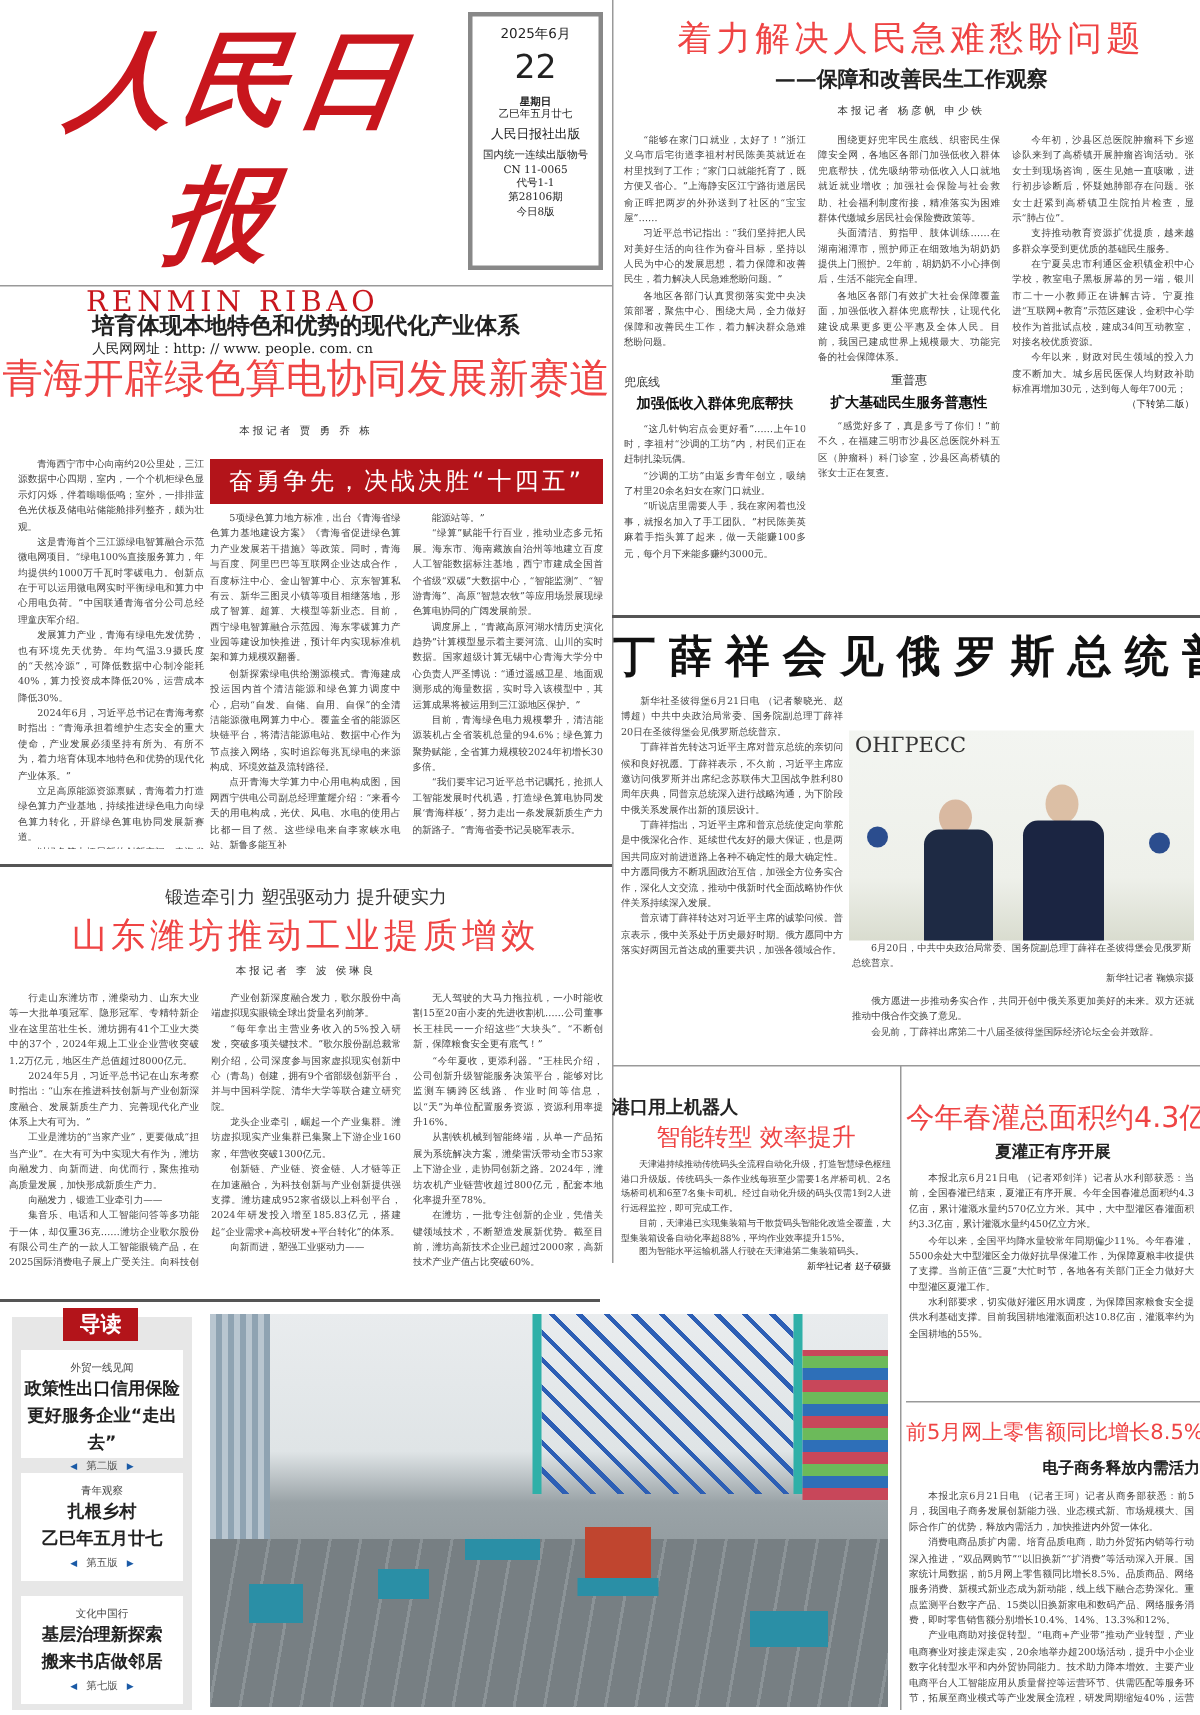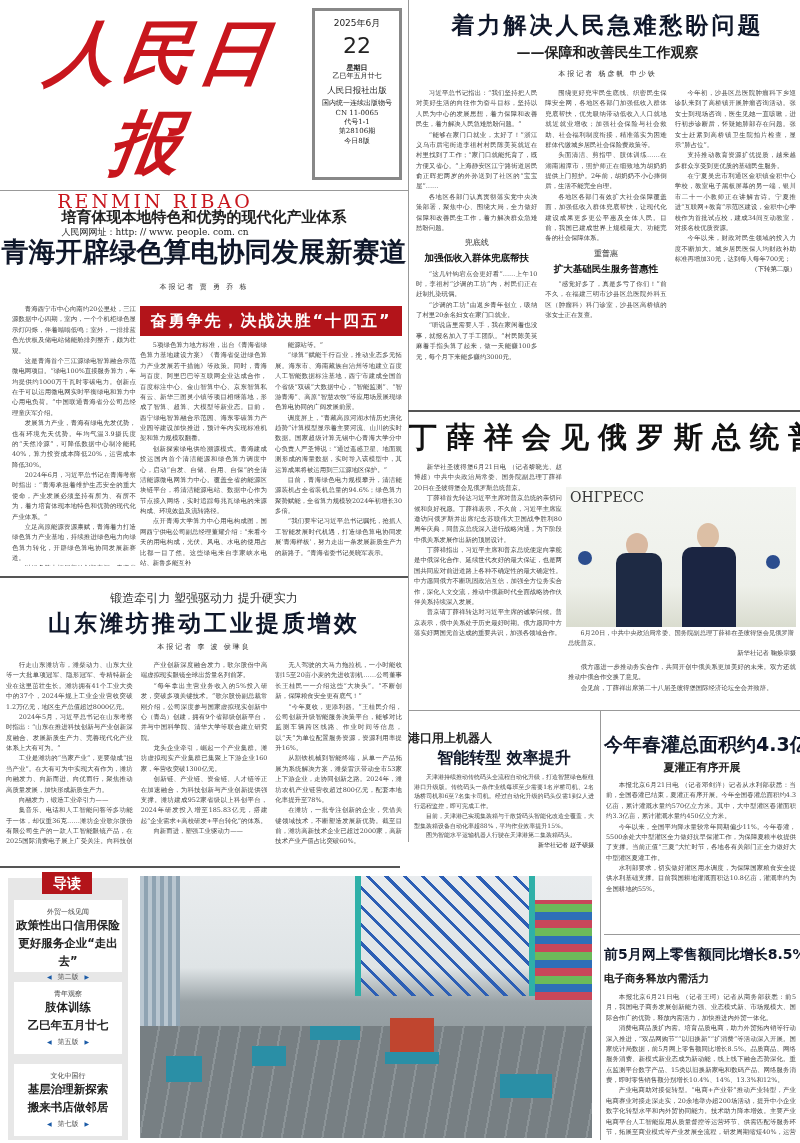--- a/index.html
+++ b/index.html
@@ -8,27 +8,27 @@
 .mast{left:10px;top:8px;width:290px;height:140px}
 .mast-logo{font-family:"DejaVu Serif",serif;font-size:70px;font-weight:bold;color:#c8161d;font-style:italic;letter-spacing:6px;line-height:90px;text-align:center;transform:skewX(-8deg)}
 .mast-en{font-size:19px;color:#c8161d;text-align:center;letter-spacing:3px;margin-top:2px}
 .mast-url{font-size:9px;text-align:center;margin-top:14px}
 .datebox{left:312px;top:8px;width:90px;height:172px;border:3px solid #888;text-align:center;padding-top:6px;font-size:7px;line-height:1.35}
 .datebox .ym{font-size:9px;font-family:"DejaVu Sans",sans-serif}
 .datebox .day{font-size:22px;font-family:"DejaVu Sans",sans-serif;margin:2px 0}
 .datebox .pub{font-size:8.5px;margin:3px 0}
 .rule-v{background:#999;width:1px}
 .rule-h{background:#555;height:2px}
-.h-big{font-family:"DejaVu Sans",sans-serif;font-weight:bold;color:#0f172a;white-space:nowrap}
+.h-big{font-family:"DejaVu Sans",sans-serif;font-weight:normal;color:#ef4444;white-space:nowrap}
 .h-sub{font-family:"DejaVu Serif",serif;color:#222;white-space:nowrap}
 .byline{font-size:7px;color:#333;white-space:nowrap;letter-spacing:2px}
 .cols{display:flex;gap:8px}
 .col{flex:1;font-size:6.4px;line-height:1.62;color:#444;text-align:justify;overflow:hidden}
 .col p{text-indent:2em}
-.redbar{background:#b3141a;color:#fff;font-family:"DejaVu Sans",sans-serif;font-weight:bold;font-size:16px;text-align:center;letter-spacing:2px}
+.redbar{background:#b3141a;color:#fff;font-family:"DejaVu Sans",sans-serif;font-weight:normal;font-size:16px;text-align:center;letter-spacing:2px}
 .photo{overflow:hidden}
 .guide{left:8px;top:878px;width:120px;height:262px;background:#e7e7e7}
 .guide-tag{position:absolute;left:34px;top:-6px;width:50px;height:22px;background:#b3141a;color:#fff;font-family:"DejaVu Sans",sans-serif;font-weight:bold;font-size:14px;text-align:center;line-height:22px}
 .gcard{position:absolute;left:6px;width:108px;background:#fff;text-align:center}
 .gcard .kick{font-size:7px;color:#444;margin-top:7px}
 .gcard .t{font-family:"DejaVu Sans",sans-serif;font-size:11.5px;font-weight:bold;color:#222;line-height:1.55}
 .gcard .pg{font-size:7px;color:#555;margin-top:2px}
 .gcard .pg span.arr{color:#1a5aa6;font-size:6px;margin:0 6px}
 </style>
 </head>
@@ -54,24 +54,24 @@
 </div>
 
 <div class="abs rule-v" style="left:408px;top:0;height:412px"></div>
 
 <div class="abs h-big" style="left:420px;top:10px;width:375px;font-size:23px;letter-spacing:3px;text-align:center">着力解决人民急难愁盼问题</div>
 <div class="abs h-sub" style="left:420px;top:44px;width:375px;font-size:14px;font-weight:bold;text-align:center">——保障和改善民生工作观察</div>
 <div class="abs byline" style="left:420px;top:69px;width:375px;text-align:center">本报记者  杨彦帆  申少铁</div>
 
 <div class="abs cols" style="left:416px;top:88px;width:380px;height:318px">
   <div class="col">
+    <p>“能够在家门口就业，太好了！”浙江义乌市后宅街道李祖村村民陈美英就近在村里找到了工作；“家门口就能托育了，既方便又省心。”上海静安区江宁路街道居民俞正晖把两岁的外孙送到了社区的“宝宝屋”……</p>
     <p>习近平总书记指出：“我们坚持把人民对美好生活的向往作为奋斗目标，坚持以人民为中心的发展思想，着力保障和改善民生，着力解决人民急难愁盼问题。”</p>
-    <p>“能够在家门口就业，太好了！”浙江义乌市后宅街道李祖村村民陈美英就近在村里找到了工作；“家门口就能托育了，既方便又省心。”上海静安区江宁路街道居民俞正晖把两岁的外孙送到了社区的“宝宝屋”……</p>
     <p>各地区各部门认真贯彻落实党中央决策部署，聚焦中心、围绕大局，全力做好保障和改善民生工作，着力解决群众急难愁盼问题。</p>
-    <div style="text-align:center;font-size:8px;margin-top:4px;color:#333">兜底线</div>
+    <div style="font-size:8px;margin-top:16px;color:#333">兜底线</div>
     <div style="text-align:center;font-size:9.5px;font-weight:bold;color:#111;font-family:'DejaVu Sans',sans-serif;margin-bottom:3px">加强低收入群体兜底帮扶</div>
     <p>“这几针钩宕点会更好看”……上午10时，李祖村“沙调的工坊”内，村民们正在赶制扎染玩偶。</p>
     <p>“沙调的工坊”由返乡青年创立，吸纳了村里20余名妇女在家门口就业。</p>
     <p>“听说店里需要人手，我在家闲着也没事，就报名加入了手工团队。”村民陈美英麻着手指头算了起来，做一天能赚100多元，每个月下来能多赚约3000元。</p>
   </div>
   <div class="col">
     <p>围绕更好兜牢民生底线、织密民生保障安全网，各地区各部门加强低收入群体兜底帮扶，优先吸纳带动低收入人口就地就近就业增收；加强社会保险与社会救助、社会福利制度衔接，精准落实为困难群体代缴城乡居民社会保险费政策等。</p>
     <p>头面清洁、剪指甲、肢体训练……在湖南湘潭市，照护师正在细致地为胡奶奶提供上门照护。2年前，胡奶奶不小心摔倒后，生活不能完全自理。</p>
     <p>各地区各部门有效扩大社会保障覆盖面，加强低收入群体兜底帮扶，让现代化建设成果更多更公平惠及全体人民。目前，我国已建成世界上规模最大、功能完备的社会保障体系。</p>
     <div style="text-align:center;font-size:8px;margin-top:4px;color:#333">重普惠</div>
@@ -203,38 +203,38 @@
 <div class="abs h-big" style="left:604px;top:732px;width:196px;font-size:19px;text-align:center">今年春灌总面积约4.3亿亩</div>
 <div class="abs h-sub" style="left:604px;top:760px;width:196px;font-size:11px;text-align:center;font-weight:bold">夏灌正有序开展</div>
 <div class="abs col" style="left:606px;top:780px;width:190px;height:148px">
   <p>本报北京6月21日电 （记者邓剑洋）记者从水利部获悉：当前，全国春灌已结束，夏灌正有序开展。今年全国春灌总面积约4.3亿亩，累计灌溉水量约570亿立方米。其中，大中型灌区春灌面积约3.3亿亩，累计灌溉水量约450亿立方米。</p>
   <p>今年以来，全国平均降水量较常年同期偏少11%。今年春灌，5500余处大中型灌区全力做好抗旱保灌工作，为保障夏粮丰收提供了支撑。当前正值“三夏”大忙时节，各地各有关部门正全力做好大中型灌区夏灌工作。</p>
   <p>水利部要求，切实做好灌区用水调度，为保障国家粮食安全提供水利基础支撑。目前我国耕地灌溉面积达10.8亿亩，灌溉率约为全国耕地的55%。</p>
 </div>
 <div class="abs rule-h" style="left:604px;top:934px;width:196px;height:1px;background:#999"></div>
 
 <div class="abs h-big" style="left:604px;top:946px;width:196px;font-size:14px;text-align:center">前5月网上零售额同比增长8.5%</div>
-<div class="abs h-sub" style="left:604px;top:972px;width:196px;font-size:10.5px;text-align:left;font-weight:bold">电子商务释放内需活力</div>
+<div class="abs h-sub" style="left:604px;top:972px;width:196px;font-size:10.5px;text-align:right;font-weight:bold">电子商务释放内需活力</div>
 <div class="abs col" style="left:606px;top:992px;width:190px;height:146px">
   <p>本报北京6月21日电 （记者王珂）记者从商务部获悉：前5月，我国电子商务发展创新能力强、业态模式新、市场规模大、国际合作广的优势，释放内需活力，加快推进内外贸一体化。</p>
   <p>消费电商品质扩内需。培育品质电商，助力外贸拓内销等行动深入推进，“双品网购节”“以旧换新”“扩消费”等活动深入开展。国家统计局数据，前5月网上零售额同比增长8.5%。品质商品、网络服务消费、新模式新业态成为新动能，线上线下融合态势深化。重点监测平台数字产品、15类以旧换新家电和数码产品、网络服务消费，即时零售销售额分别增长10.4%、14%、13.3%和12%。</p>
   <p>产业电商助对接促转型。“电商+产业带”推动产业转型，产业电商赛业对接走深走实，20余地举办超200场活动，提升中小企业数字化转型水平和内外贸协同能力。技术助力降本增效。主要产业电商平台人工智能应用从质量督控等运营环节、供需匹配等服务环节，拓展至商业模式等产业发展全流程，研发周期缩短40%，运营成本降低15%。</p>
 </div>
 
 <div class="abs guide">
   <div class="guide-tag">导读</div>
   <div class="gcard" style="top:22px;height:72px">
     <div class="kick">外贸一线见闻</div>
     <div class="t">政策性出口信用保险</div>
     <div class="t">更好服务企业“走出去”</div>
     <div class="pg"><span class="arr">◀</span><span>第二版</span><span class="arr">▶</span></div>
   </div>
   <div class="gcard" style="top:104px;height:72px">
     <div class="kick">青年观察</div>
-    <div class="t">肢体训练</div>
+    <div class="t">扎根乡村</div>
     <div class="t">乙巳年五月廿七</div>
     <div class="pg"><span class="arr">◀</span><span>第五版</span><span class="arr">▶</span></div>
   </div>
   <div class="gcard" style="top:186px;height:72px">
     <div class="kick">文化中国行</div>
     <div class="t">基层治理新探索</div>
     <div class="t">搬来书店做邻居</div>
     <div class="pg"><span class="arr">◀</span><span>第七版</span><span class="arr">▶</span></div>
   </div>
 </div>

